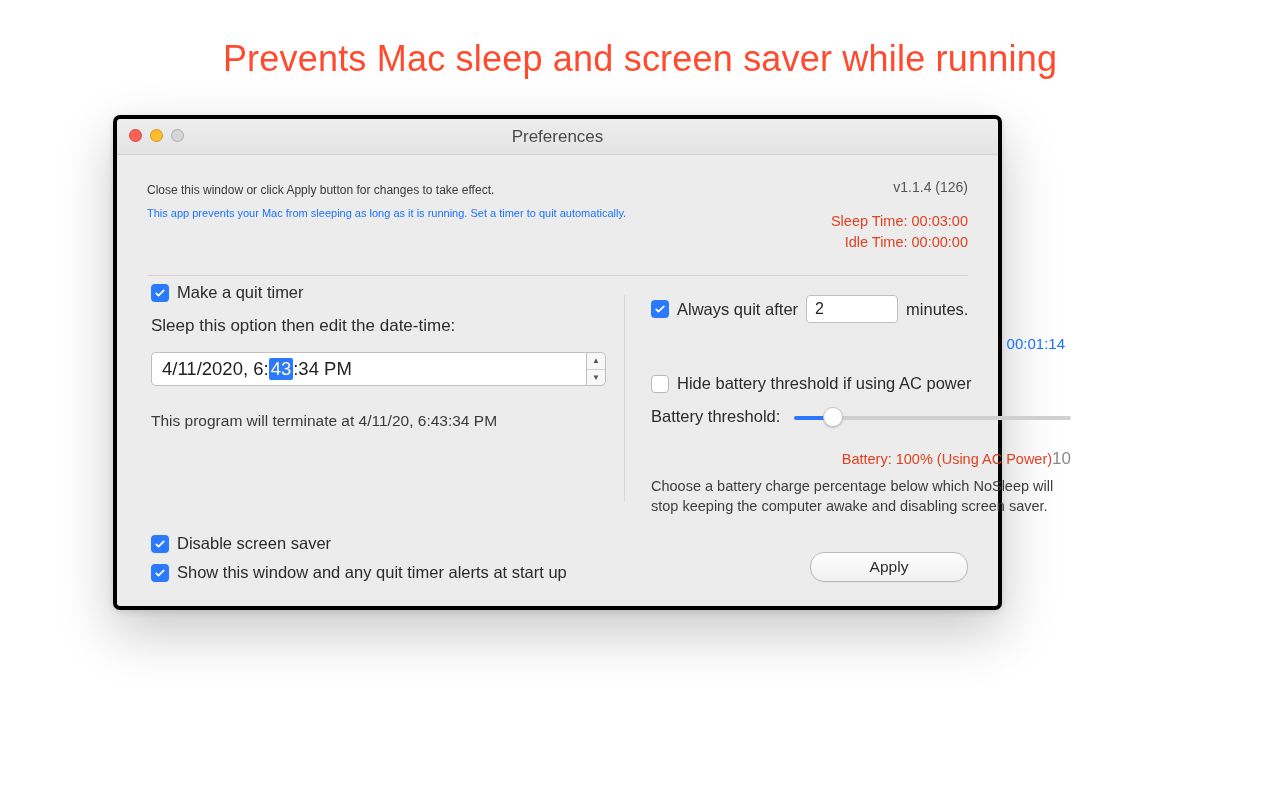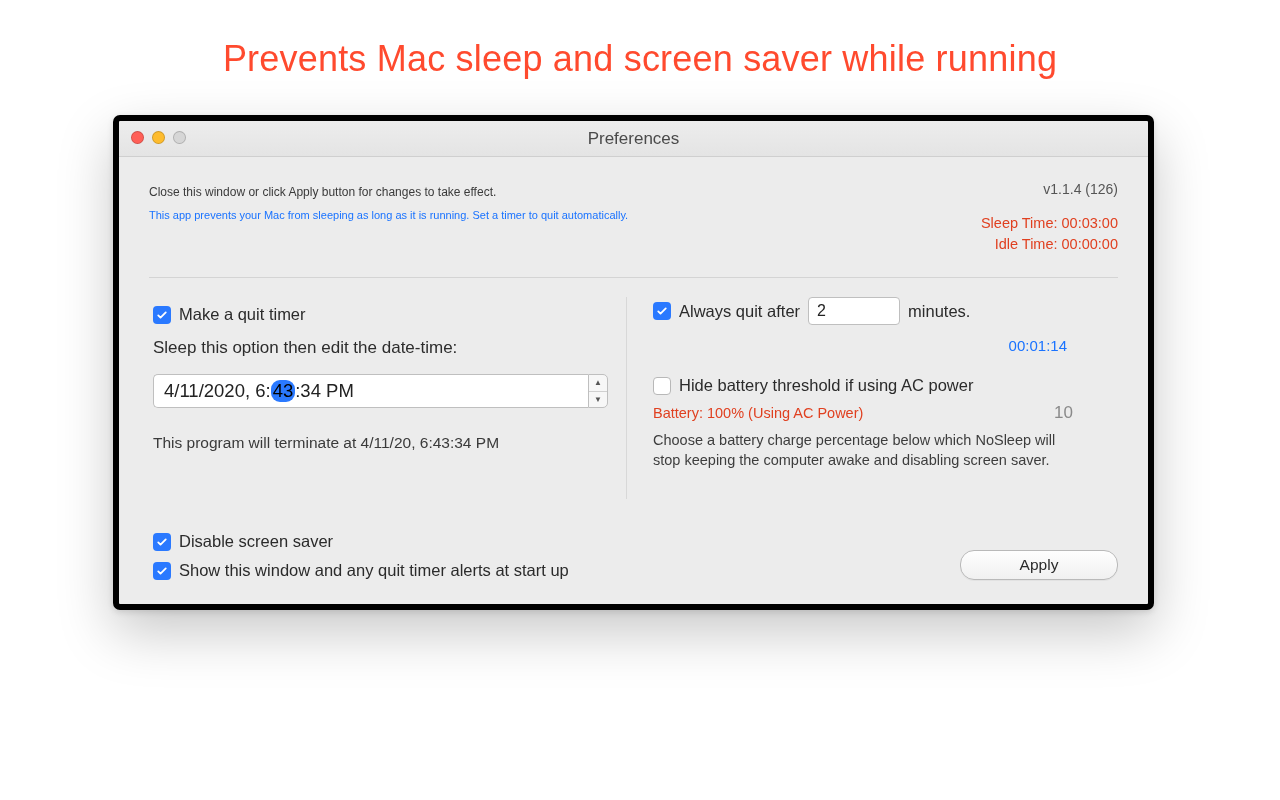--- a/index.html
+++ b/index.html
@@ -21,24 +21,24 @@
     text-align: center;
     font-size: 36px;
     font-weight: 400;
     color: #ff4a2e;
     letter-spacing: 0.2px;
   }
   .window {
     position: absolute;
     top: 115px;
     left: 113px;
-    width: 1041px;
+    width: 889px;
     height: 495px;
     background: #ececec;
-    border: 6px solid #000000;
+    border: 4px solid #000000;
     border-radius: 7px;
     box-shadow: 0 22px 55px rgba(0,0,0,0.22), 0 2px 6px rgba(0,0,0,0.12);
   }
   .titlebar {
     height: 36px;
     border-bottom: 1px solid #cfcfcf;
     position: relative;
     border-radius: 7px 7px 0 0;
     background: linear-gradient(#ededed,#e4e4e4);
   }
@@ -66,21 +66,21 @@
   .content { position: relative; padding: 28px 30px 20px 30px; height: calc(100% - 36px); }
 
   .instruction { font-size: 12px; color: #3a3a3a; }
   .subinfo { margin-top: 10px; font-size: 11px; color: #1a73ff; }
   .version { position: absolute; top: 24px; right: 30px; font-size: 14px; color: #555; }
   .status-block { position: absolute; top: 56px; right: 30px; text-align: right; font-size: 14.5px; color: #e04020; font-weight: 500; line-height: 1.45; }
 
   .divider { position: absolute; top: 120px; left: 30px; right: 30px; height: 1px; background: #d4d4d4; }
   .vdivider { position: absolute; top: 140px; bottom: 105px; left: 507px; width: 1px; background: #d8d8d8; }
 
-  .col-left  { position: absolute; top: 148px; left: 34px;  width: 455px; }
+  .col-left  { position: absolute; top: 128px; left: 34px;  width: 455px; }
   .col-right { position: absolute; top: 140px; left: 534px; width: 420px; }
 
   .checkbox-row { display: flex; align-items: center; gap: 8px; }
   .chk {
     width: 18px; height: 18px; border-radius: 4px;
     display: inline-flex; align-items: center; justify-content: center;
     flex: 0 0 18px;
   }
   .chk.checked { background: #2a79ff; color: #fff; }
   .chk.checked svg { width: 12px; height: 12px; display: block; }
@@ -97,21 +97,21 @@
     border: 1px solid #bfbfbf;
     border-right: none;
     border-radius: 5px 0 0 5px;
     padding: 0 10px;
     display: flex;
     align-items: center;
     font-size: 18.5px;
     color: #222;
     position: relative;
   }
-  .dt-sel { background: #2a79ff; color: #000000; padding: 0 2px; border-radius: 9px; }
+  .dt-sel { background: #2a79ff; color: #fef9c3; padding: 0 2px; border-radius: 2px; }
   .stepper {
     width: 20px;
     border: 1px solid #bfbfbf;
     border-radius: 0 5px 5px 0;
     background: #f7f7f7;
     display: flex;
     flex-direction: column;
   }
   .stepper div {
     flex: 1; display: flex; align-items: center; justify-content: center;
@@ -131,21 +131,21 @@
   .countdown-right { margin-top: 12px; text-align: right; font-size: 15px; color: #1a73ff; padding-right: 6px; }
 
   .bt-row { margin-top: 22px; display: flex; align-items: center; gap: 8px; }
   .bt-label-row { margin-top: 14px; display: flex; align-items: center; gap: 14px; }
   .bt-label { font-size: 16.5px; color: #2b2b2b; white-space: nowrap; }
   .slider { position: relative; flex: 1; height: 18px; }
   .slider .track { position: absolute; top: 8px; left: 0; right: 0; height: 4px; background: #d0d0d0; border-radius: 2px; }
   .slider .fill  { position: absolute; top: 8px; left: 0; width: 14%; height: 4px; background: #2a79ff; border-radius: 2px; }
   .slider .thumb { position: absolute; top: -1px; left: calc(14% - 10px); width: 20px; height: 20px; background: #fff; border: 1px solid #c6c6c6; border-radius: 50%; box-shadow: 0 1px 2px rgba(0,0,0,0.2); }
 
-  .batt-status-row { margin-top: 8px; display: flex; align-items: baseline; justify-content: space-between; }
+  .batt-status-row { margin-top: 23px; display: flex; align-items: baseline; justify-content: flex-end; }
   .batt-status { font-size: 14.5px; color: #e04020; font-weight: 500; }
   .batt-value  { font-size: 17px; color: #8a8a8a; }
   .batt-desc { margin-top: 8px; font-size: 14.5px; color: #3d3d3d; line-height: 1.35; }
 
   .bottom-checks { position: absolute; left: 34px; bottom: 24px; display: flex; flex-direction: column; gap: 10px; }
 
   .apply-btn {
     position: absolute; right: 30px; bottom: 24px;
     width: 158px; height: 30px;
     background: linear-gradient(#fefefe,#f0f0f0);
@@ -220,20 +220,28 @@
         <span class="minutes-input">2</span>
         <span class="chk-label">minutes.</span>
       </div>
       <div class="countdown-right">00:01:14</div>
 
       <div class="bt-row">
         <span class="chk unchecked"></span>
         <span class="chk-label">Hide battery threshold if using AC power</span>
       </div>
 
+      <div class="bt-label-row">
+        <span class="bt-label">Battery threshold:</span>
+        <div class="slider">
+          <div class="track"></div>
+          <div class="fill"></div>
+          <div class="thumb"></div>
+        </div>
+      </div>
 
       <div class="batt-status-row">
         <span class="batt-status">Battery: 100% (Using AC Power)</span>
         <span class="batt-value">10</span>
       </div>
       <div class="batt-desc">Choose a battery charge percentage below which NoSleep will stop keeping the computer awake and disabling screen saver.</div>
     </div>
 
     <div class="bottom-checks">
       <div class="checkbox-row">

